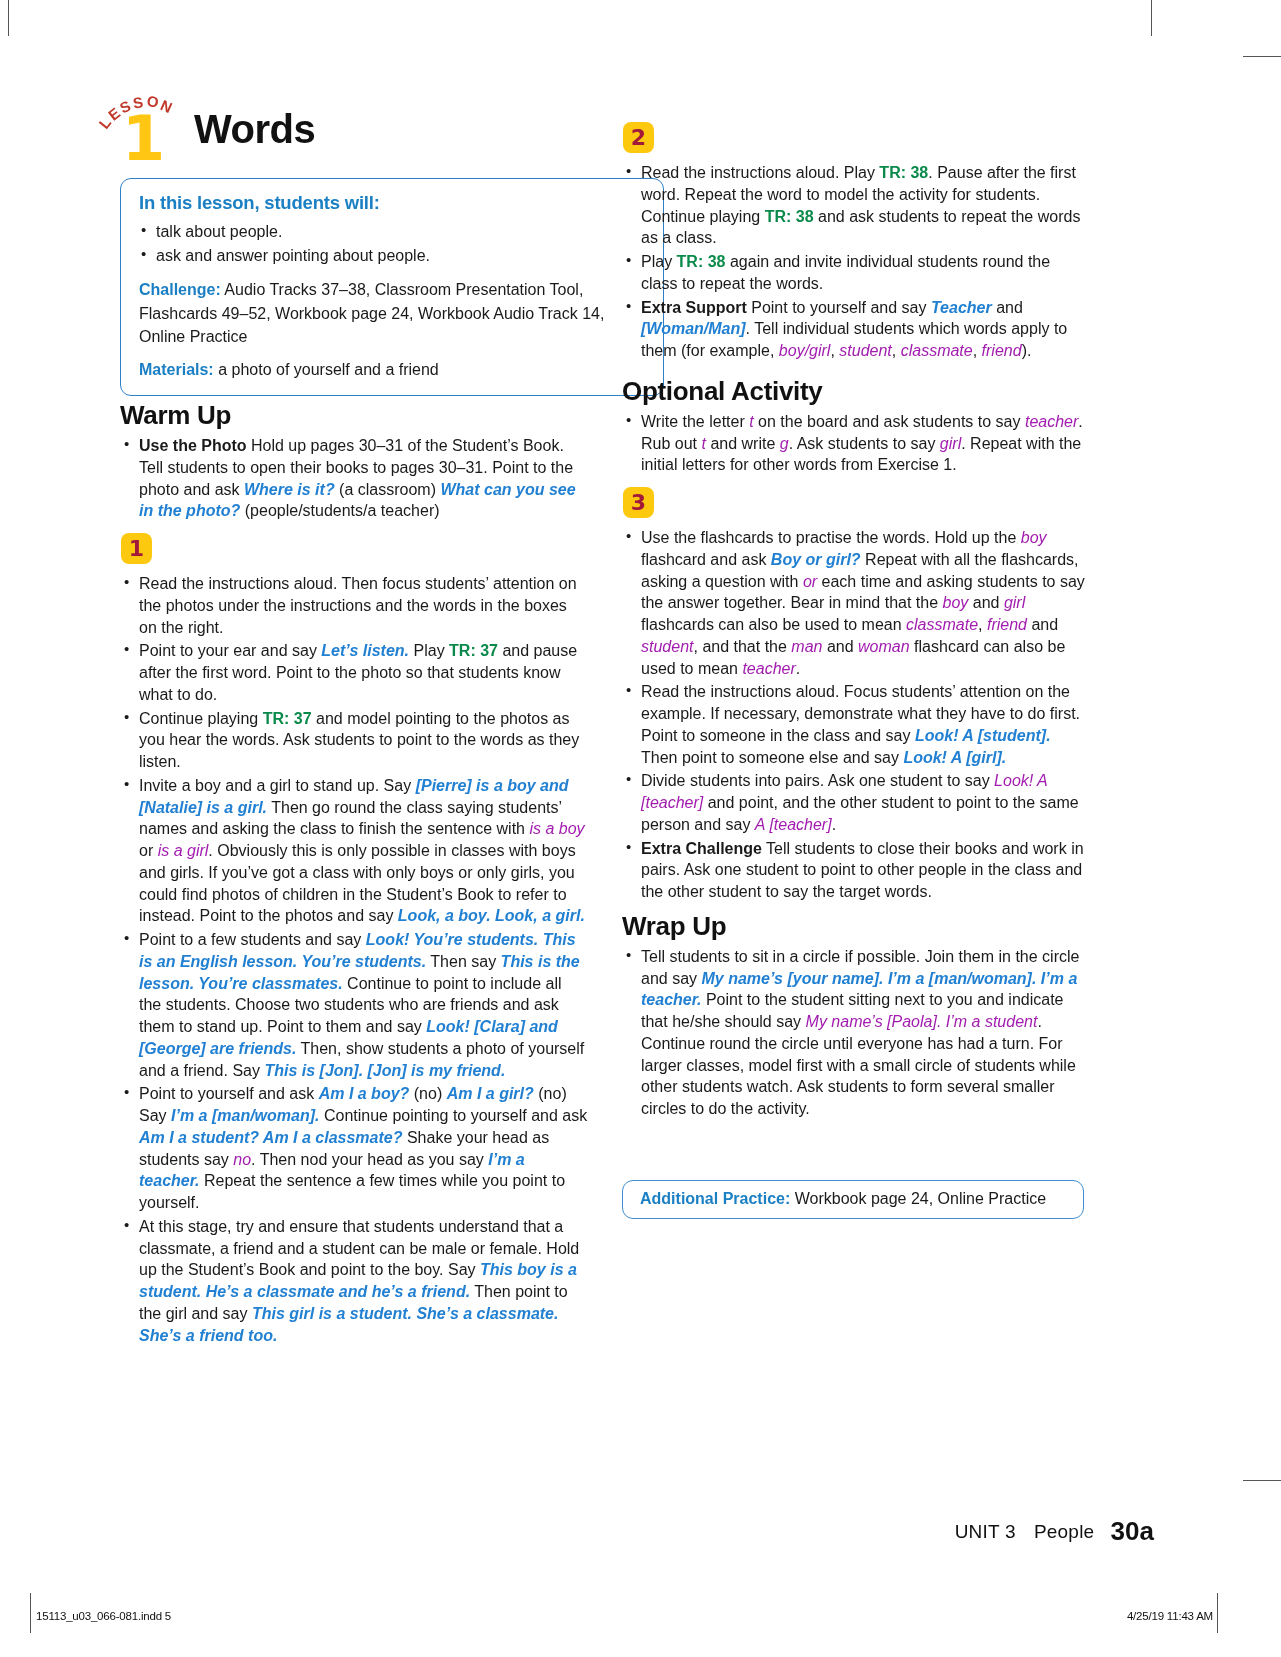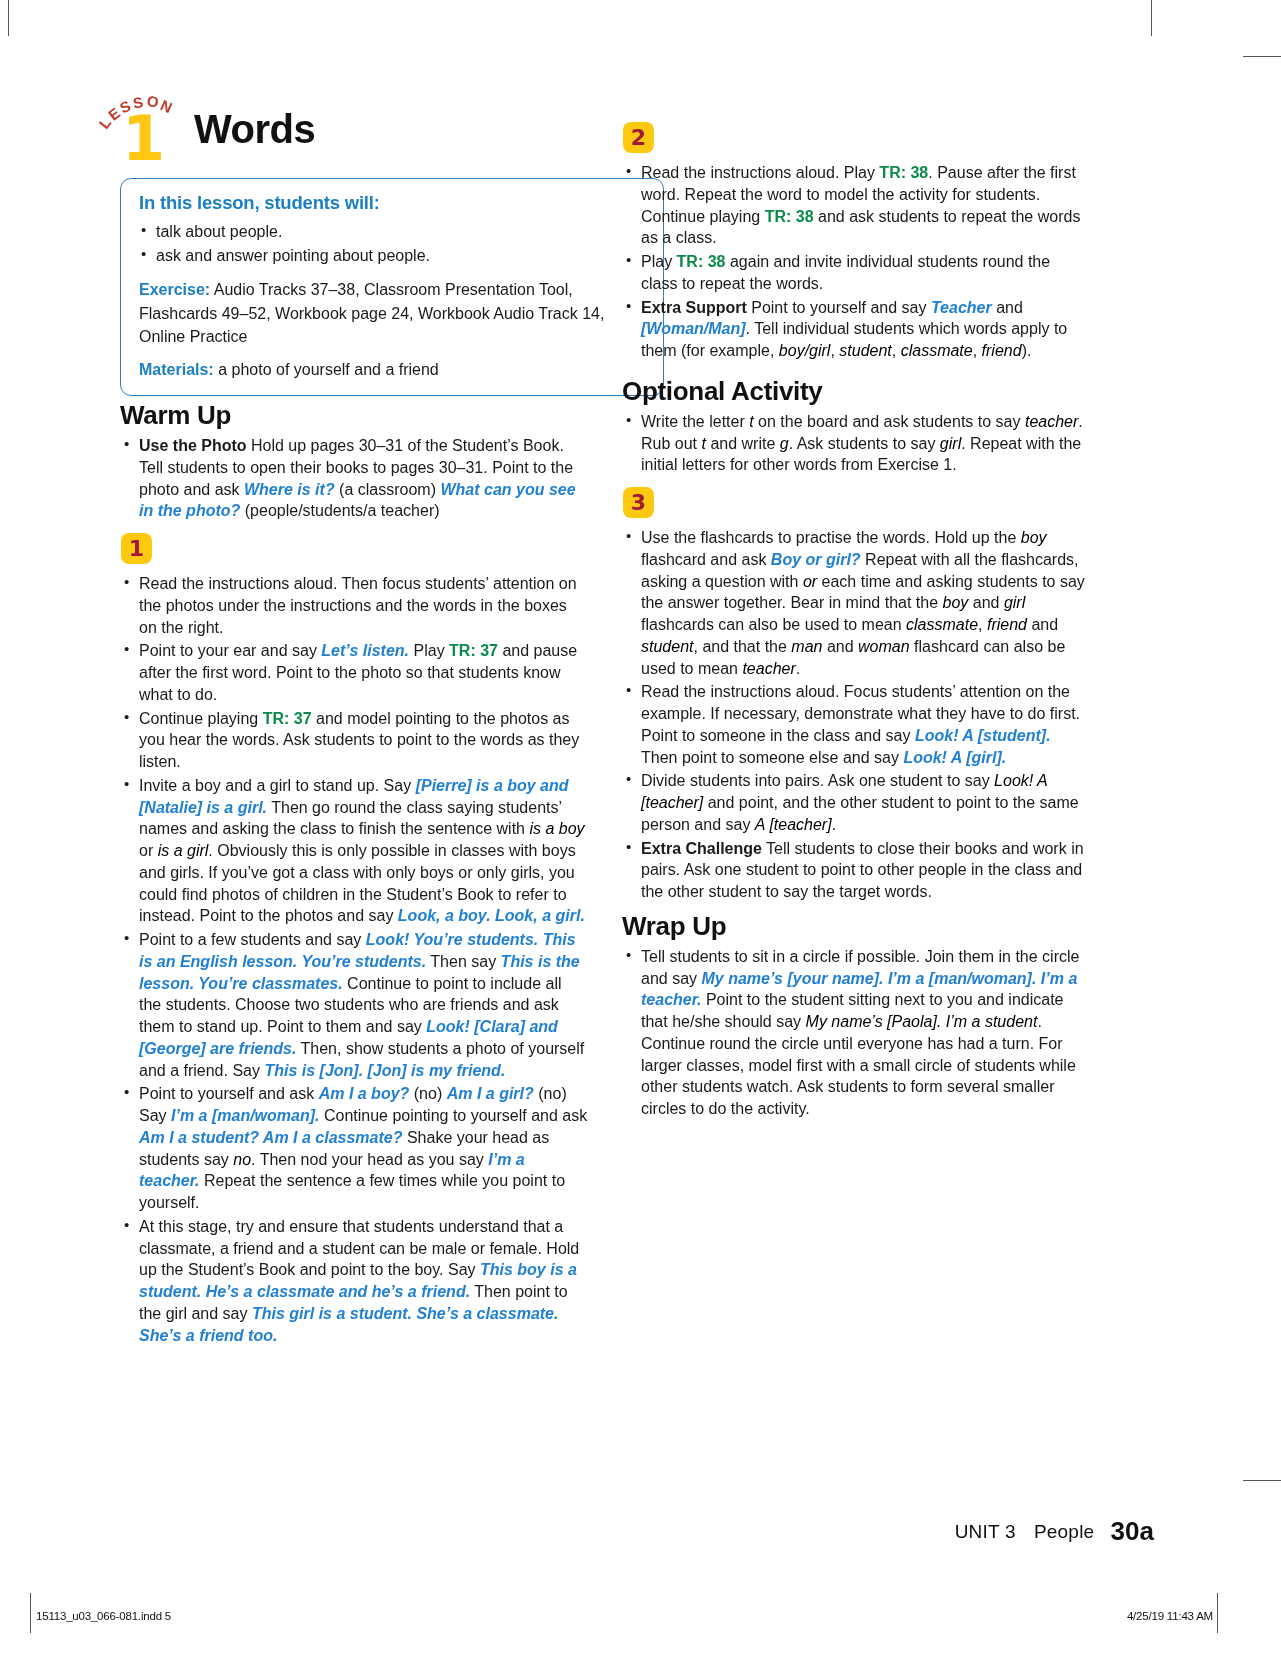--- a/index.html
+++ b/index.html
@@ -78,21 +78,21 @@
 
   .exnum {
     display:block; width:31px; height:31px; border-radius:8px;
     background:#fdc90f; color:#a3193a; font-weight:bold;
     font-size:22px; line-height:31px; text-align:center;
     margin:11px 0 9px 1px;
     font-family:"DejaVu Sans", sans-serif;
   }
 
   i.tchr { color:#2180d2; font-style:italic; font-weight:600; }
-  i.emph { color:#000000; font-style:italic; }
+  i.emph { color:#a21caf; font-style:italic; }
   b.bld  { font-weight:bold; }
   b.tr   { color:#0a8a4a; font-weight:bold; }
 
   
   .add-box {
     position:absolute; left:622px; top:1180px; width:462px;
     border:1.6px solid #3f8fd0; border-radius:11px;
     padding:9px 16px 10px 17px; box-sizing:border-box;
     font-size:16px;
   }
@@ -137,21 +137,21 @@
     <div class="lesson-num">1</div>
     <div class="lesson-title">Words</div>
   </div>
 
   <div class="info-box">
     <div class="info-title">In this lesson, students will:</div>
     <ul class="info-ul">
       <li>talk about people.</li>
       <li>ask and answer pointing about people.</li>
     </ul>
-    <p class="info-p"><span class="lbl-blue">Exercise:</span><span> Audio Tracks 37–38, Classroom Presentation Tool, Flashcards 49–52, Workbook page 24, Workbook Audio Track 14, Online Practice</span></p>
+    <p class="info-p"><span class="lbl-blue">Challenge:</span><span> Audio Tracks 37–38, Classroom Presentation Tool, Flashcards 49–52, Workbook page 24, Workbook Audio Track 14, Online Practice</span></p>
     <p class="info-p"><span class="lbl-blue">Materials:</span><span> a photo of yourself and a friend</span></p>
   </div>
 
   <div class="col col-left">
 
     <h2 class="sec">Warm Up</h2>
     <ul class="bul">
       <li><b class="bld">Use the Photo</b> Hold up pages 30–31 of the Student’s Book. Tell students to open their books to pages 30–31. Point to the photo and ask <i class="tchr">Where is it?</i> (a classroom) <i class="tchr">What can you see in the photo?</i> (people/students/a teacher)</li>
     </ul>
 
@@ -191,20 +191,23 @@
       <li>Divide students into pairs. Ask one student to say <i class="emph">Look! A [teacher]</i> and point, and the other student to point to the same person and say <i class="emph">A [teacher]</i>.</li>
       <li><b class="bld">Extra Challenge</b> Tell students to close their books and work in pairs. Ask one student to point to other people in the class and the other student to say the target words.</li>
     </ul>
 
     <h2 class="sec" style="margin-top:8px;">Wrap Up</h2>
     <ul class="bul">
       <li>Tell students to sit in a circle if possible. Join them in the circle and say <i class="tchr">My name’s [your name]. I’m a [man/woman]. I’m a teacher.</i> Point to the student sitting next to you and indicate that he/she should say <i class="emph">My name’s [Paola]. I’m a student</i>. Continue round the circle until everyone has had a turn. For larger classes, model first with a small circle of students while other students watch. Ask students to form several smaller circles to do the activity.</li>
     </ul>
   </div>
 
+  <div class="add-box">
+    <span class="lbl-blue">Additional Practice:</span><span> Workbook page 24, Online Practice</span>
+  </div>
 
   <div class="pg-footer">
     <span class="unit">UNIT 3</span>
     <span class="unit" style="margin-left:13px;">People</span>
     <span class="pgno">30a</span>
   </div>
 
   <div class="doc-footer-l">15113_u03_066-081.indd   5</div>
   <div class="doc-footer-r">4/25/19   11:43 AM</div>
 

